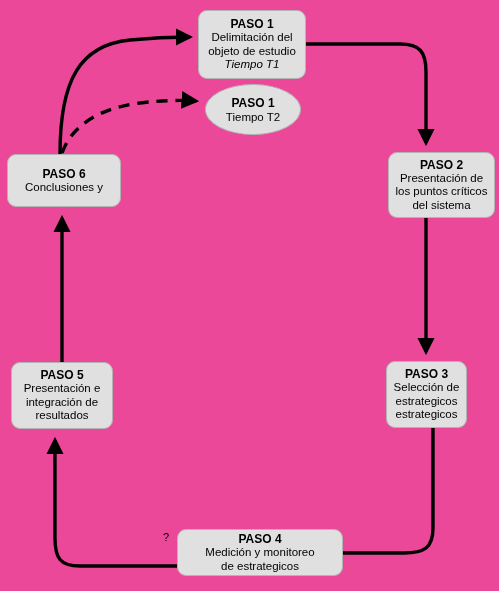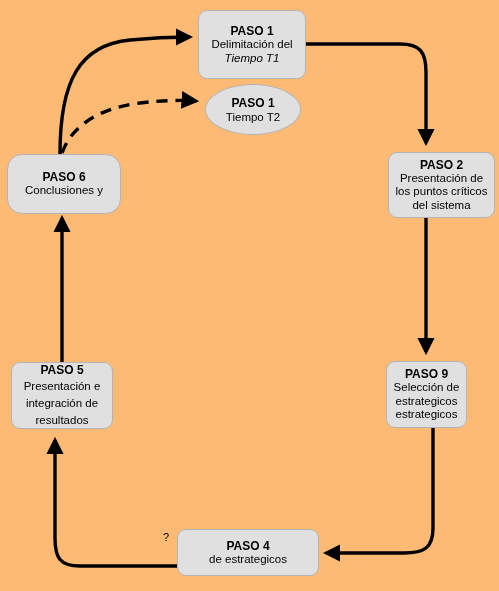--- a/index.html
+++ b/index.html
@@ -7,21 +7,21 @@
     padding: 0;
     background: #ffffff;
   }
   body {
     font-family: "Liberation Sans", sans-serif;
   }
   #canvas {
     position: relative;
     width: 499px;
     height: 591px;
-    background: #fdba74;
+    background: #ec4899;
     overflow: hidden;
   }
   #edges {
     position: absolute;
     left: 0;
     top: 0;
     width: 499px;
     height: 591px;
   }
   .node {
@@ -76,23 +76,23 @@
     position: absolute;
     font-size: 11px;
     color: #000000;
     z-index: 6;
   }
   
   #node-paso1 { left: 198px; top: 10px; width: 108px; height: 69px; }
   #node-paso1-t2 { left: 205px; top: 84px; width: 96px; height: 51px; }
   #node-paso2 { left: 372px; top: 152px; width: 107px; height: 66px; margin-left: 16px; }
   #node-paso3 { left: 386px; top: 361px; width: 81px; height: 67px; }
-  #node-paso4 { left: 177px; top: 529px; width: 142px; height: 47px; }
-  #node-paso5 { left: 11px; top: 362px; width: 102px; height: 67px; justify-content: space-between; }
-  #node-paso6 { left: 7px; top: 154px; width: 114px; height: 60px; border-radius: 15px; }
+  #node-paso4 { left: 177px; top: 529px; width: 166px; height: 47px; }
+  #node-paso5 { left: 11px; top: 362px; width: 102px; height: 67px; }
+  #node-paso6 { left: 7px; top: 154px; width: 114px; height: 53px; }
   #qmark-paso4 { left: 163px; top: 531px; }
 </style>
 </head>
 <body>
 
 <div id="canvas">
 
   <svg id="edges" viewBox="0 0 499 591" xmlns="http://www.w3.org/2000/svg">
     <defs>
       <marker id="arrow" viewBox="0 0 10 10" refX="8.2" refY="5" markerWidth="5.2" markerHeight="5.2" orient="auto-start-reverse">
@@ -114,44 +114,46 @@
     <path d="M 433 428 L 433 528 C 433 548, 424 553, 404 553 L 326 553" fill="none" stroke="#000000" stroke-width="3.4" marker-end="url(#arrow)"></path>
 
     <path d="M 177 566 L 80 566 C 60 566, 55 558, 55 538 L 55 440" fill="none" stroke="#000000" stroke-width="3.4" marker-end="url(#arrow)"></path>
 
     <path d="M 62 362 L 62 218" fill="none" stroke="#000000" stroke-width="3.4" marker-end="url(#arrow)"></path>
   </svg>
 
   <div class="node" id="node-paso1">
     <div class="title line">PASO 1</div>
     <div class="line">Delimitación del</div>
+    <div class="line">objeto de estudio</div>
     <div class="line ital">Tiempo T1</div>
   </div>
 
   <div class="ellipse-node" id="node-paso1-t2">
     <div class="title line">PASO 1</div>
     <div class="line ital">Tiempo T2</div>
   </div>
 
   <div class="node" id="node-paso2">
     <div class="title line">PASO 2</div>
     <div class="line">Presentación de</div>
     <div class="line">los puntos críticos</div>
     <div class="line">del sistema</div>
   </div>
 
   <div class="node" id="node-paso3">
-    <div class="title line">PASO 9</div>
+    <div class="title line">PASO 3</div>
     <div class="line">Selección de</div>
     <div class="line">estrategicos</div>
     <div class="line">estrategicos</div>
   </div>
 
   <div class="node" id="node-paso4">
     <div class="title line">PASO 4</div>
+    <div class="line">Medición y monitoreo</div>
     <div class="line">de estrategicos</div>
   </div>
 
   <div class="qmark" id="qmark-paso4">?</div>
 
   <div class="node" id="node-paso5">
     <div class="title line">PASO 5</div>
     <div class="line">Presentación e</div>
     <div class="line">integración de</div>
     <div class="line">resultados</div>

